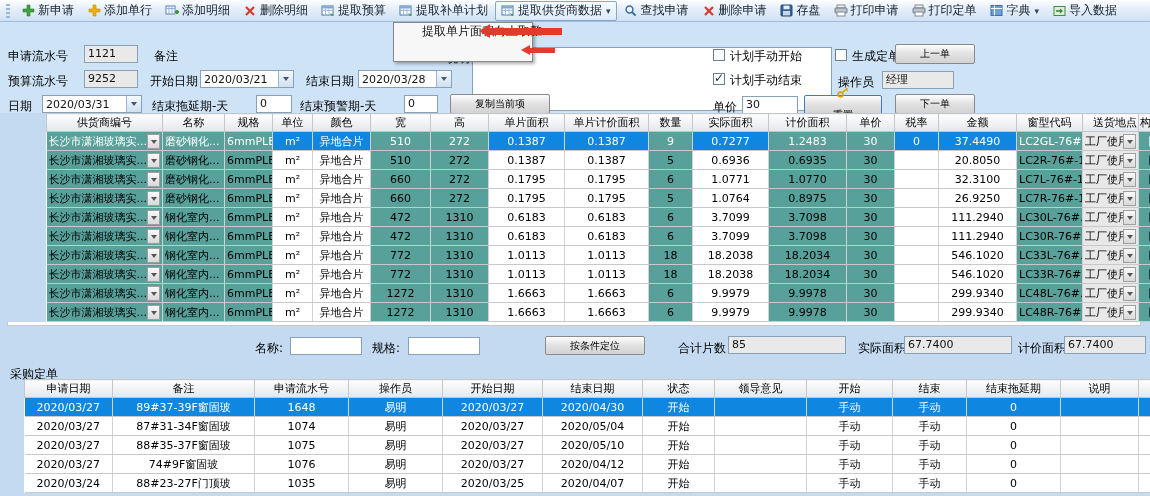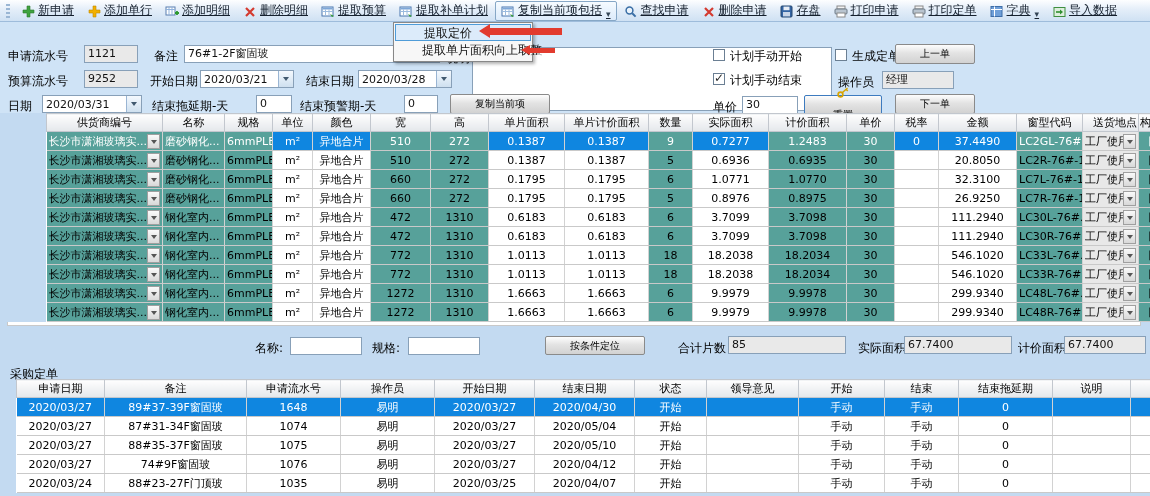--- a/index.html
+++ b/index.html
@@ -13,22 +13,22 @@
   
   .toolbar {
     position:absolute; top:0; left:0; width:1150px; height:22px;
     background:linear-gradient(#fdfeff,#e4eef9 45%,#cfe1f3);
     border-bottom:1px solid #9ebcdb;
     display:flex; align-items:center; padding:0 2px 0 6px; gap:1px;
     white-space:nowrap; z-index:5;
   }
   .grip { width:4px; height:14px; margin-right:4px;
     background:repeating-linear-gradient(#9ab6d4 0 2px, transparent 2px 4px); }
-  .tbtn { display:inline-flex; align-items:flex-end; gap:3px; padding:1px 5px;
-    height:20px; color:#15202e; cursor:default; border:1px solid transparent;text-decoration:underline; }
+  .tbtn { display:inline-flex; align-items:center; gap:3px; padding:1px 5px;
+    height:20px; color:#15202e; cursor:default; border:1px solid transparent; }
   .tbtn.pressed { border:1px solid #86a7c6; border-radius:2px;
     background:linear-gradient(#f6fbff,#dcebfb); }
   .tbtn .ticon { display:inline-flex; width:14px; height:14px; align-items:center; justify-content:center; }
   .tbtn .darr { font-size:9px; color:#345; margin-left:1px; }
   
   .form-area { position:absolute; top:22px; left:0; width:1150px; height:91px;
     background:#cfe3f6; z-index:1; }
   .lbl { position:absolute; font-size:12px; color:#000; white-space:nowrap; }
   .field { position:absolute; height:18px; border:1px solid #88a0b8; background:#fff;
     font-size:11px; line-height:16px; padding:0 3px; white-space:nowrap; overflow:hidden; }
@@ -56,21 +56,21 @@
   .red-arrow { position:absolute; background:#e23b2e; z-index:25; }
   .red-arrow::before { content:''; position:absolute; }
   .a1 { left:490px; top:28px; width:72px; height:7px; }
   .a1::before { left:-11px; top:-4px; border-top:7px solid transparent;
     border-bottom:7px solid transparent; border-right:11px solid #e23b2e; }
   .a2 { left:530px; top:48px; width:25px; height:5px; }
   .a2::before { left:-9px; top:-3px; border-top:5px solid transparent;
     border-bottom:5px solid transparent; border-right:9px solid #e23b2e; }
   
   .main-grid { position:absolute; top:113px; left:0; width:1150px; padding-left:7px; z-index:1; }
-  .orders-grid { position:absolute; top:379px; left:0; width:1116px; padding-left:16px; }
+  .orders-grid { position:absolute; top:379px; left:8px; width:1116px; padding-left:16px; }
   table { border-collapse:collapse; table-layout:fixed; background:#fff; font-size:11px; }
   table.mt { width:1134px;margin-left:39px; } table.ot { width:1136px; }
   th { height:18px; font-weight:normal; background:linear-gradient(#fefefe,#e4e7eb);
     border:1px solid #c2c7ce; padding:0 1px; overflow:hidden; white-space:nowrap; color:#000; }
   td { height:19px; border-right:1px solid #d2d2d2; border-bottom:1px solid #c9c9c9;
     text-align:center; padding:0 2px; overflow:hidden; white-space:nowrap; background:#fff; color:#000; }
   td.teal { background:#57a19a; }
   td.left { text-align:left; }
   tr.sel td { background:#0f86e0; color:#fff; }
   tr.sel td.teal { background:#57a19a; color:#fff; }
@@ -150,21 +150,21 @@
       </span>
       <span class="tbtn pressed">
         <span class="ticon">
           <svg width="14" height="13">
             <rect x="1" y="2" width="11" height="9" fill="#fff" stroke="#4a76ae"></rect>
             <rect x="1.5" y="2.5" width="10" height="2" fill="#7ea7d8"></rect>
             <path d="M1 6.5h11M4.5 4.5v6M8 4.5v6" stroke="#9cbbde" stroke-width="1"></path>
             <path d="M9 9l4 2-2 1z" fill="#2f9a2f"></path>
           </svg>
         </span>
-        <span>复制当前项包括</span>
+        <span>提取供货商数据</span>
         <span class="darr">▾</span>
       </span>
       <span class="tbtn">
         <span class="ticon">
           <svg width="13" height="13">
             <circle cx="5.5" cy="5.5" r="3.4" fill="#eaf3fb" stroke="#3a6ea5" stroke-width="1.5"></circle>
             <path d="M8.2 8.2l3.4 3.4" stroke="#3a6ea5" stroke-width="2"></path>
           </svg>
         </span>
         <span>查找申请</span>
@@ -228,21 +228,20 @@
         <span>导入数据</span>
       </span>
     </span>
 </div>
 
 <div class="form-area">
 
   <div class="lbl" style="left:8px;top:26px;">申请流水号</div>
   <div class="field ro" style="left:84px;top:23px;width:54px;">1121</div>
   <div class="lbl" style="left:154px;top:26px;">备注</div>
-  <div class="field" style="left:184px;top:23px;width:256px;">76#1-2F窗固玻</div>
   <div class="lbl" style="left:446px;top:28px;">说明</div>
   <textarea class="desc" style="left: 472px; top: 25px; width: 360px; height: 64px;"></textarea>
 
   <div class="lbl" style="left:8px;top:51px;">预算流水号</div>
   <div class="field ro" style="left:84px;top:48px;width:54px;">9252</div>
   <div class="lbl" style="left:150px;top:51px;">开始日期</div>
   <div class="combo-field" style="left:200px;top:48px;width:94px;">
       <span>2020/03/21</span>
       <span class="dd"></span>
     </div>
@@ -280,21 +279,20 @@
     <span class="ticon"><svg width="12" height="12" viewBox="0 0 12 12">
           <circle cx="3.5" cy="8.5" r="2.4" fill="none" stroke="#d8a400" stroke-width="1.6"></circle>
           <path d="M5.5 6.5l5-4.5M8.8 3.2l2 1.6" stroke="#d8a400" stroke-width="1.5" fill="none"></path>
         </svg></span>
     <span>重置</span>
   </div>
   <div class="btn" style="left:895px;top:72px;width:80px;">下一单</div>
 </div>
 
 <div class="menu">
-  <div class="menu-item hl">提取定价</div>
   <div class="menu-item">提取单片面积向上取整</div>
 </div>
 <div class="red-arrow a1"></div>
 <div class="red-arrow a2"></div>
 
 <div class="main-grid">
   <table class="mt">
     <thead>
         <tr>
           <th style="width: 116px;">供货商编号</th>
@@ -417,21 +415,21 @@
           </td>
           <td class="teal left">磨砂钢化...</td>
           <td class="teal left">6mmPLE...</td>
           <td>m²</td>
           <td>异地合片</td>
           <td class="teal">660</td>
           <td class="teal">272</td>
           <td>0.1795</td>
           <td>0.1795</td>
           <td class="teal">5</td>
-          <td>0.8976</td>
+          <td>1.0764</td>
           <td class="teal">0.8975</td>
           <td class="teal">30</td>
           <td></td>
           <td>26.9250</td>
           <td class="teal left">LC7R-76#-1FO</td>
           <td class="ship">
             <div class="cwrap">
               <span class="ctext">工厂使用</span>
               <span class="cbar"></span>
             </div>

